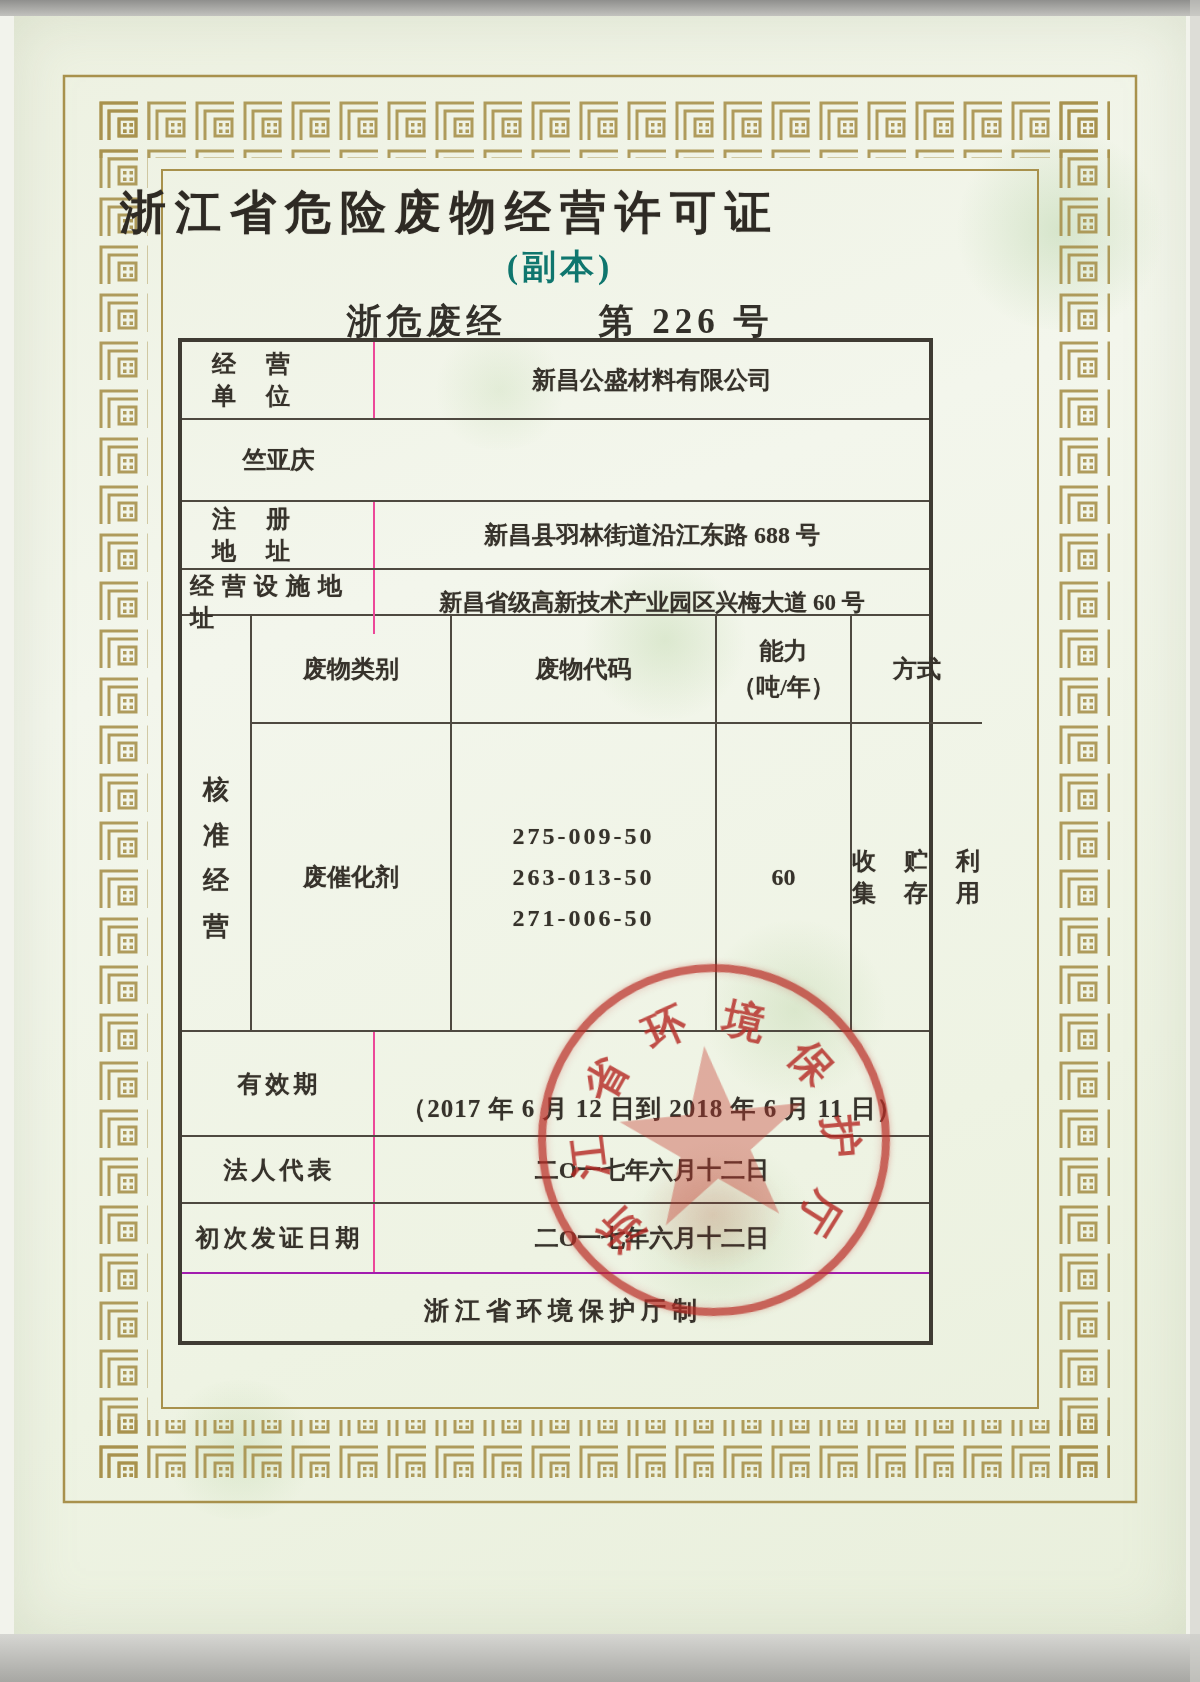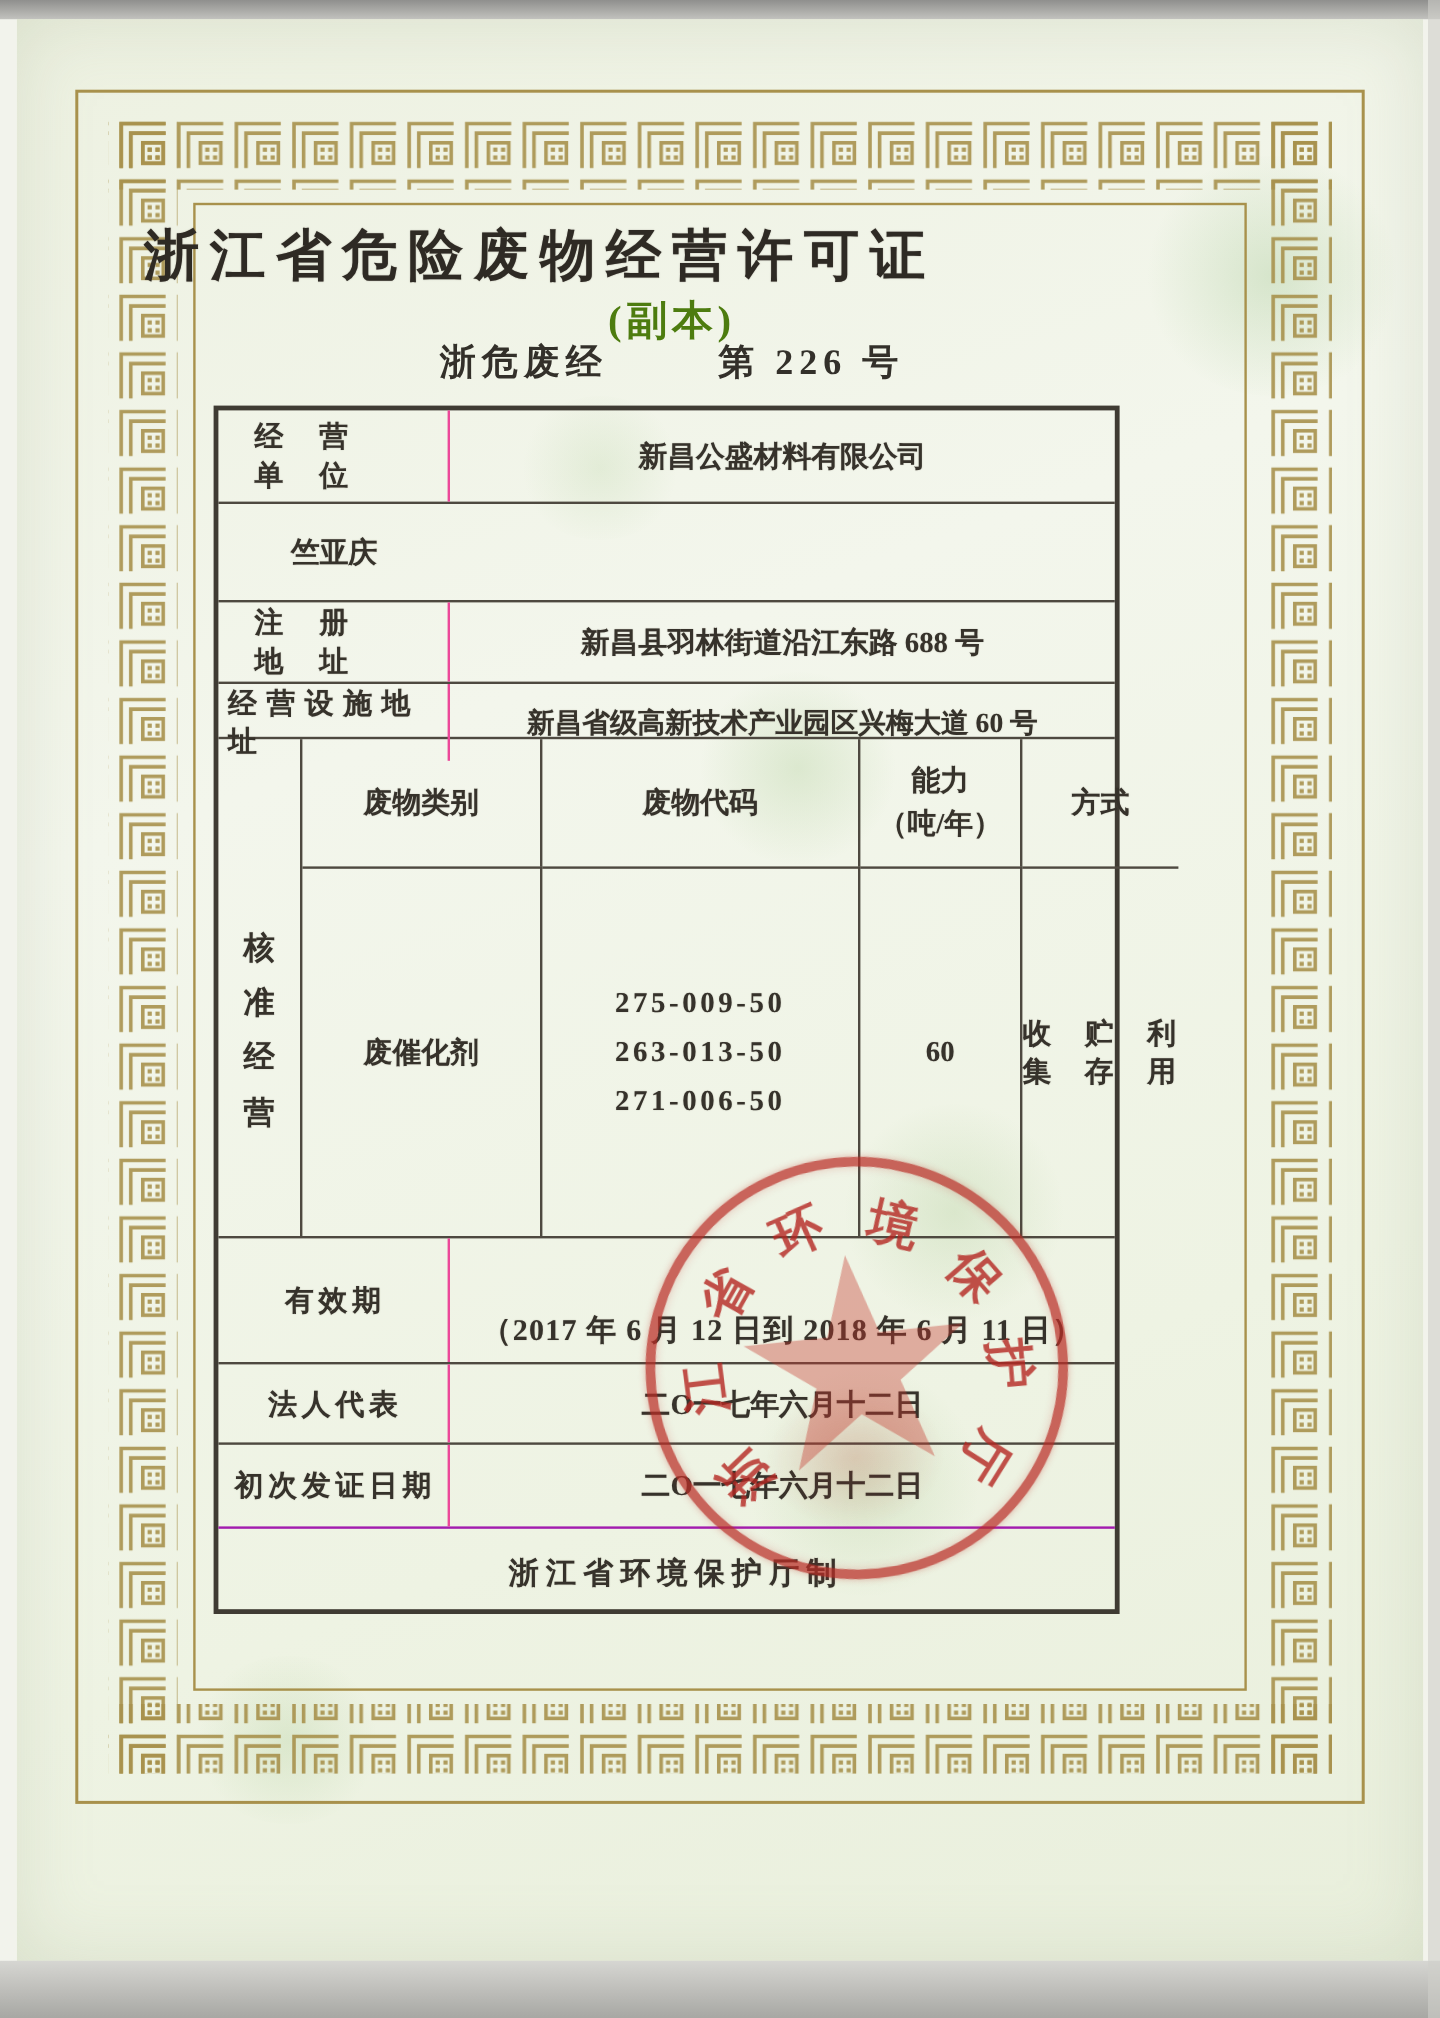--- a/index.html
+++ b/index.html
@@ -23,23 +23,23 @@
   .wm4{left:160px;top:1380px;width:160px;height:140px;background:radial-gradient(circle,rgba(135,180,105,.18),rgba(135,180,105,0) 70%);}
   .wm5{left:430px;top:330px;width:140px;height:120px;background:radial-gradient(circle,rgba(140,185,110,.15),rgba(140,185,110,0) 70%);}
   .wm6{left:620px;top:1140px;width:200px;height:190px;background:radial-gradient(circle,rgba(135,180,105,.20),rgba(135,180,105,0) 70%);}
   
   .frame-svg{position:absolute;left:0;top:0;pointer-events:none;}
   
   .title{position:absolute;left:120px;top:182px;width:880px;text-align:left;
          font-size:46px;font-weight:900;letter-spacing:9px;color:#2e2a24;
          text-shadow:0 0 1px rgba(60,50,40,.55);}
   .subtitle{position:absolute;left:120px;top:244px;width:880px;text-align:center;
-            font-size:34px;font-weight:800;letter-spacing:4px;color:#4d7c0f;}
-  .serial{position:absolute;left:120px;top:282px;width:880px;display:flex;justify-content:center;gap:92px;
-          font-size:30px;font-weight:800;letter-spacing:5px;color:#33302a;}
+            font-size:34px;font-weight:800;letter-spacing:4px;color:#0f766e;}
+  .serial{position:absolute;left:120px;top:298px;width:880px;display:flex;justify-content:center;gap:92px;
+          font-size:35px;font-weight:800;letter-spacing:5px;color:#33302a;}
   
   .tbl{position:absolute;left:178px;top:338px;width:755px;height:1007px;
        border:4px solid #3f3b33;box-sizing:border-box;
        font-weight:700;}
   .row{display:grid;box-sizing:border-box;border-top:2px solid #4e4940;}
   .row:first-child{border-top:none;}
   .cell{display:flex;align-items:center;justify-content:center;box-sizing:border-box;
         font-size:24px;color:#36322b;text-shadow:0 0 1px rgba(70,60,45,.4);}
   .lab{border-right:2px solid #ec4899;}
   .rA{grid-template-columns:193px 1fr;}

